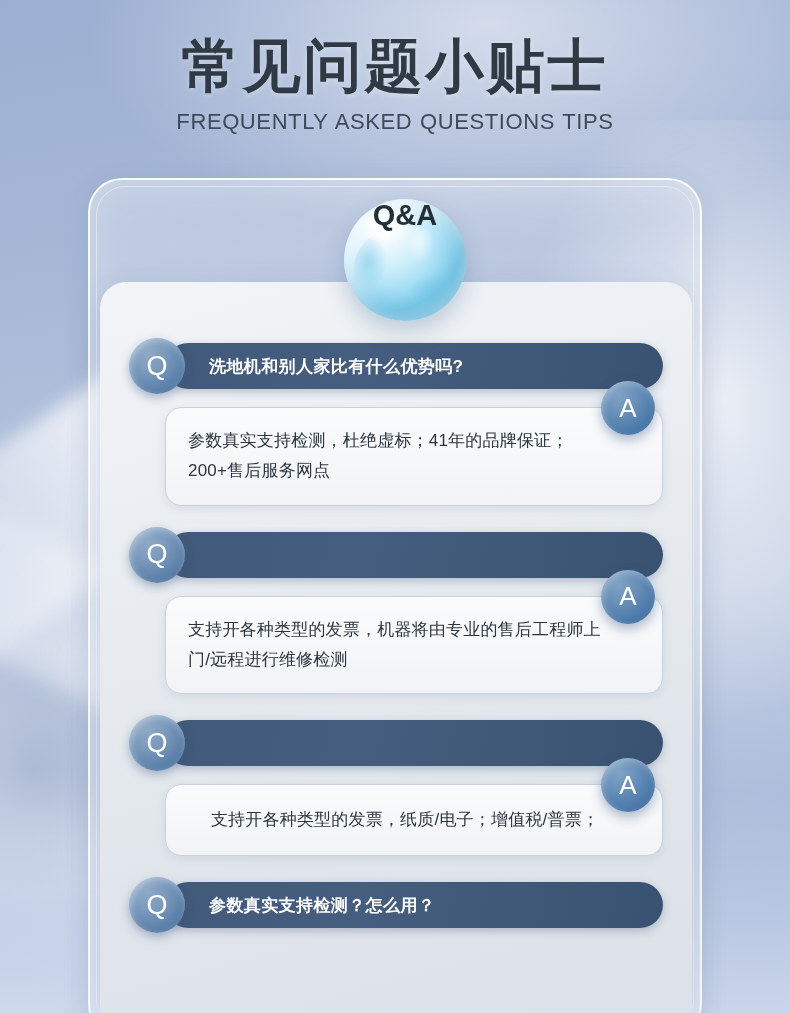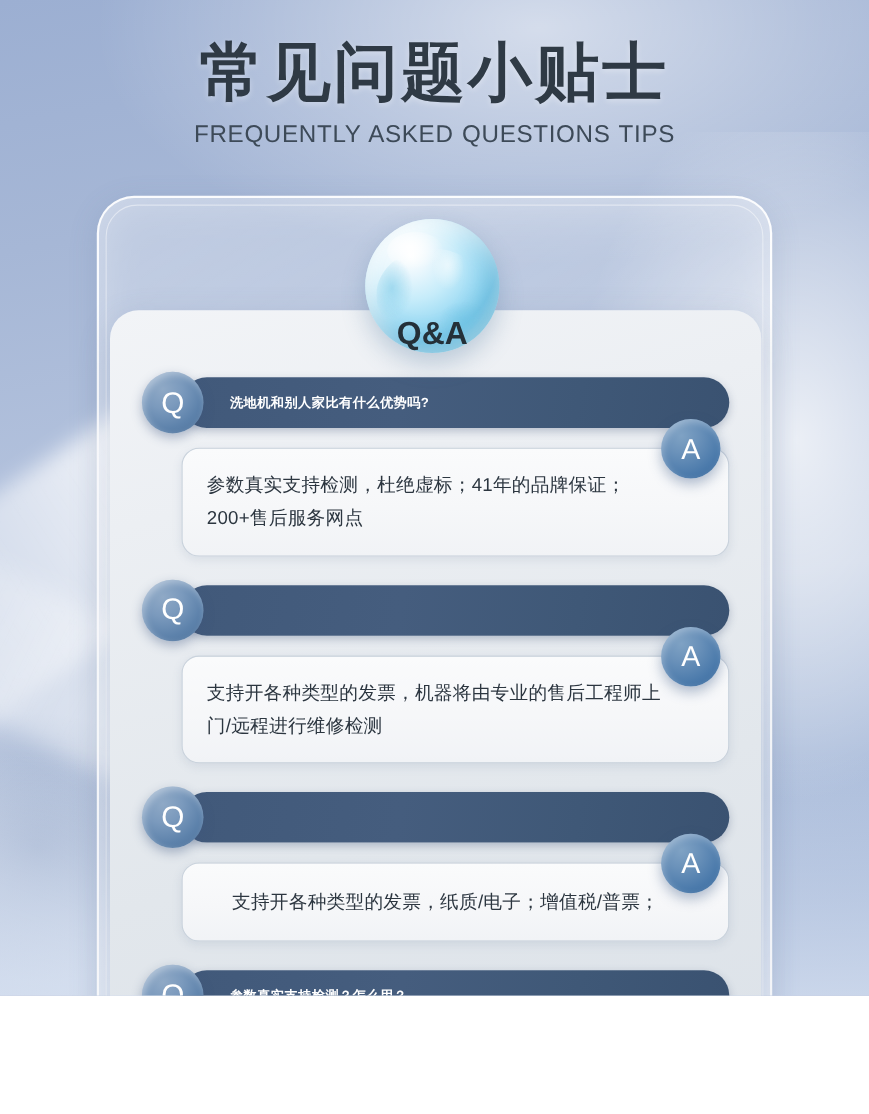--- a/index.html
+++ b/index.html
@@ -7,21 +7,21 @@
   html, body {
     width: 790px;
     height: 1013px;
     overflow: hidden;
     font-family: "Liberation Sans", "DejaVu Sans", sans-serif;
   }
 
   #page {
     position: relative;
     width: 790px;
-    height: 905px;
+    height: 1013px;
     overflow: hidden;
     background: #a3b4d4;
   }
 
   
   .bg-base {
     position: absolute; inset: 0;
     background:
       linear-gradient(170deg, #9cafd2 0%, #a6b7d6 22%, #b3c2dd 45%, #c2cee3 62%, #aebfdc 80%, #9cb0d4 100%);
   }
@@ -107,31 +107,31 @@
     border-radius: 26px;
     background: linear-gradient(165deg, #f2f4f7 0%, #eceff3 22%, #e2e7ec 60%, #dbe1e8 100%);
     box-shadow: 0 8px 30px rgba(92,112,150,0.20);
     z-index: 4;
     overflow: hidden;
   }
 
   
   .qa-bubble {
     position: absolute;
-    left: 332px; top: 199px;
+    left: 344px; top: 199px;
     width: 122px; height: 122px;
     border-radius: 50%;
     z-index: 8;
     background:
       radial-gradient(circle at 34% 27%, #ffffff 0%, #eaf7fd 14%, #c6ecfa 34%, #9fdcf4 52%, #7fcdec 66%, #a9dff2 80%, #d8f2fb 92%, #eef9fd 100%);
     box-shadow:
       0 10px 22px rgba(80,120,160,0.32),
       inset -8px -10px 22px rgba(60,140,180,0.30),
       inset 8px 10px 20px rgba(255,255,255,0.85);
-    display: flex; align-items: flex-end; justify-content: center;
+    display: flex; align-items: flex-start; justify-content: center;
   }
   .qa-bubble::before {
     content: "";
     position: absolute; left: 16%; top: 10%;
     width: 42%; height: 28%;
     border-radius: 50%;
     background: radial-gradient(ellipse at 40% 40%, rgba(255,255,255,0.95) 0%, rgba(255,255,255,0) 72%);
   }
   .qa-bubble::after {
     content: "";
@@ -182,21 +182,21 @@
     box-shadow: 0 4px 10px rgba(60,85,125,0.38), inset 2px 3px 7px rgba(255,255,255,0.40);
     display: flex; align-items: center; justify-content: center;
     color: #ffffff;
     font-size: 27px;
     font-weight: 400;
     z-index: 3;
   }
   .q-text {
     margin-left: 44px;
     color: #ffffff;
-    font-size: 12px;
+    font-size: 17px;
     font-weight: 700;
     letter-spacing: 0.4px;
   }
 
   .a-row { position: relative; margin-top: 18px; }
   .a-card {
     position: relative;
     margin-left: 36px;
     width: 498px;
     min-height: 88px;

